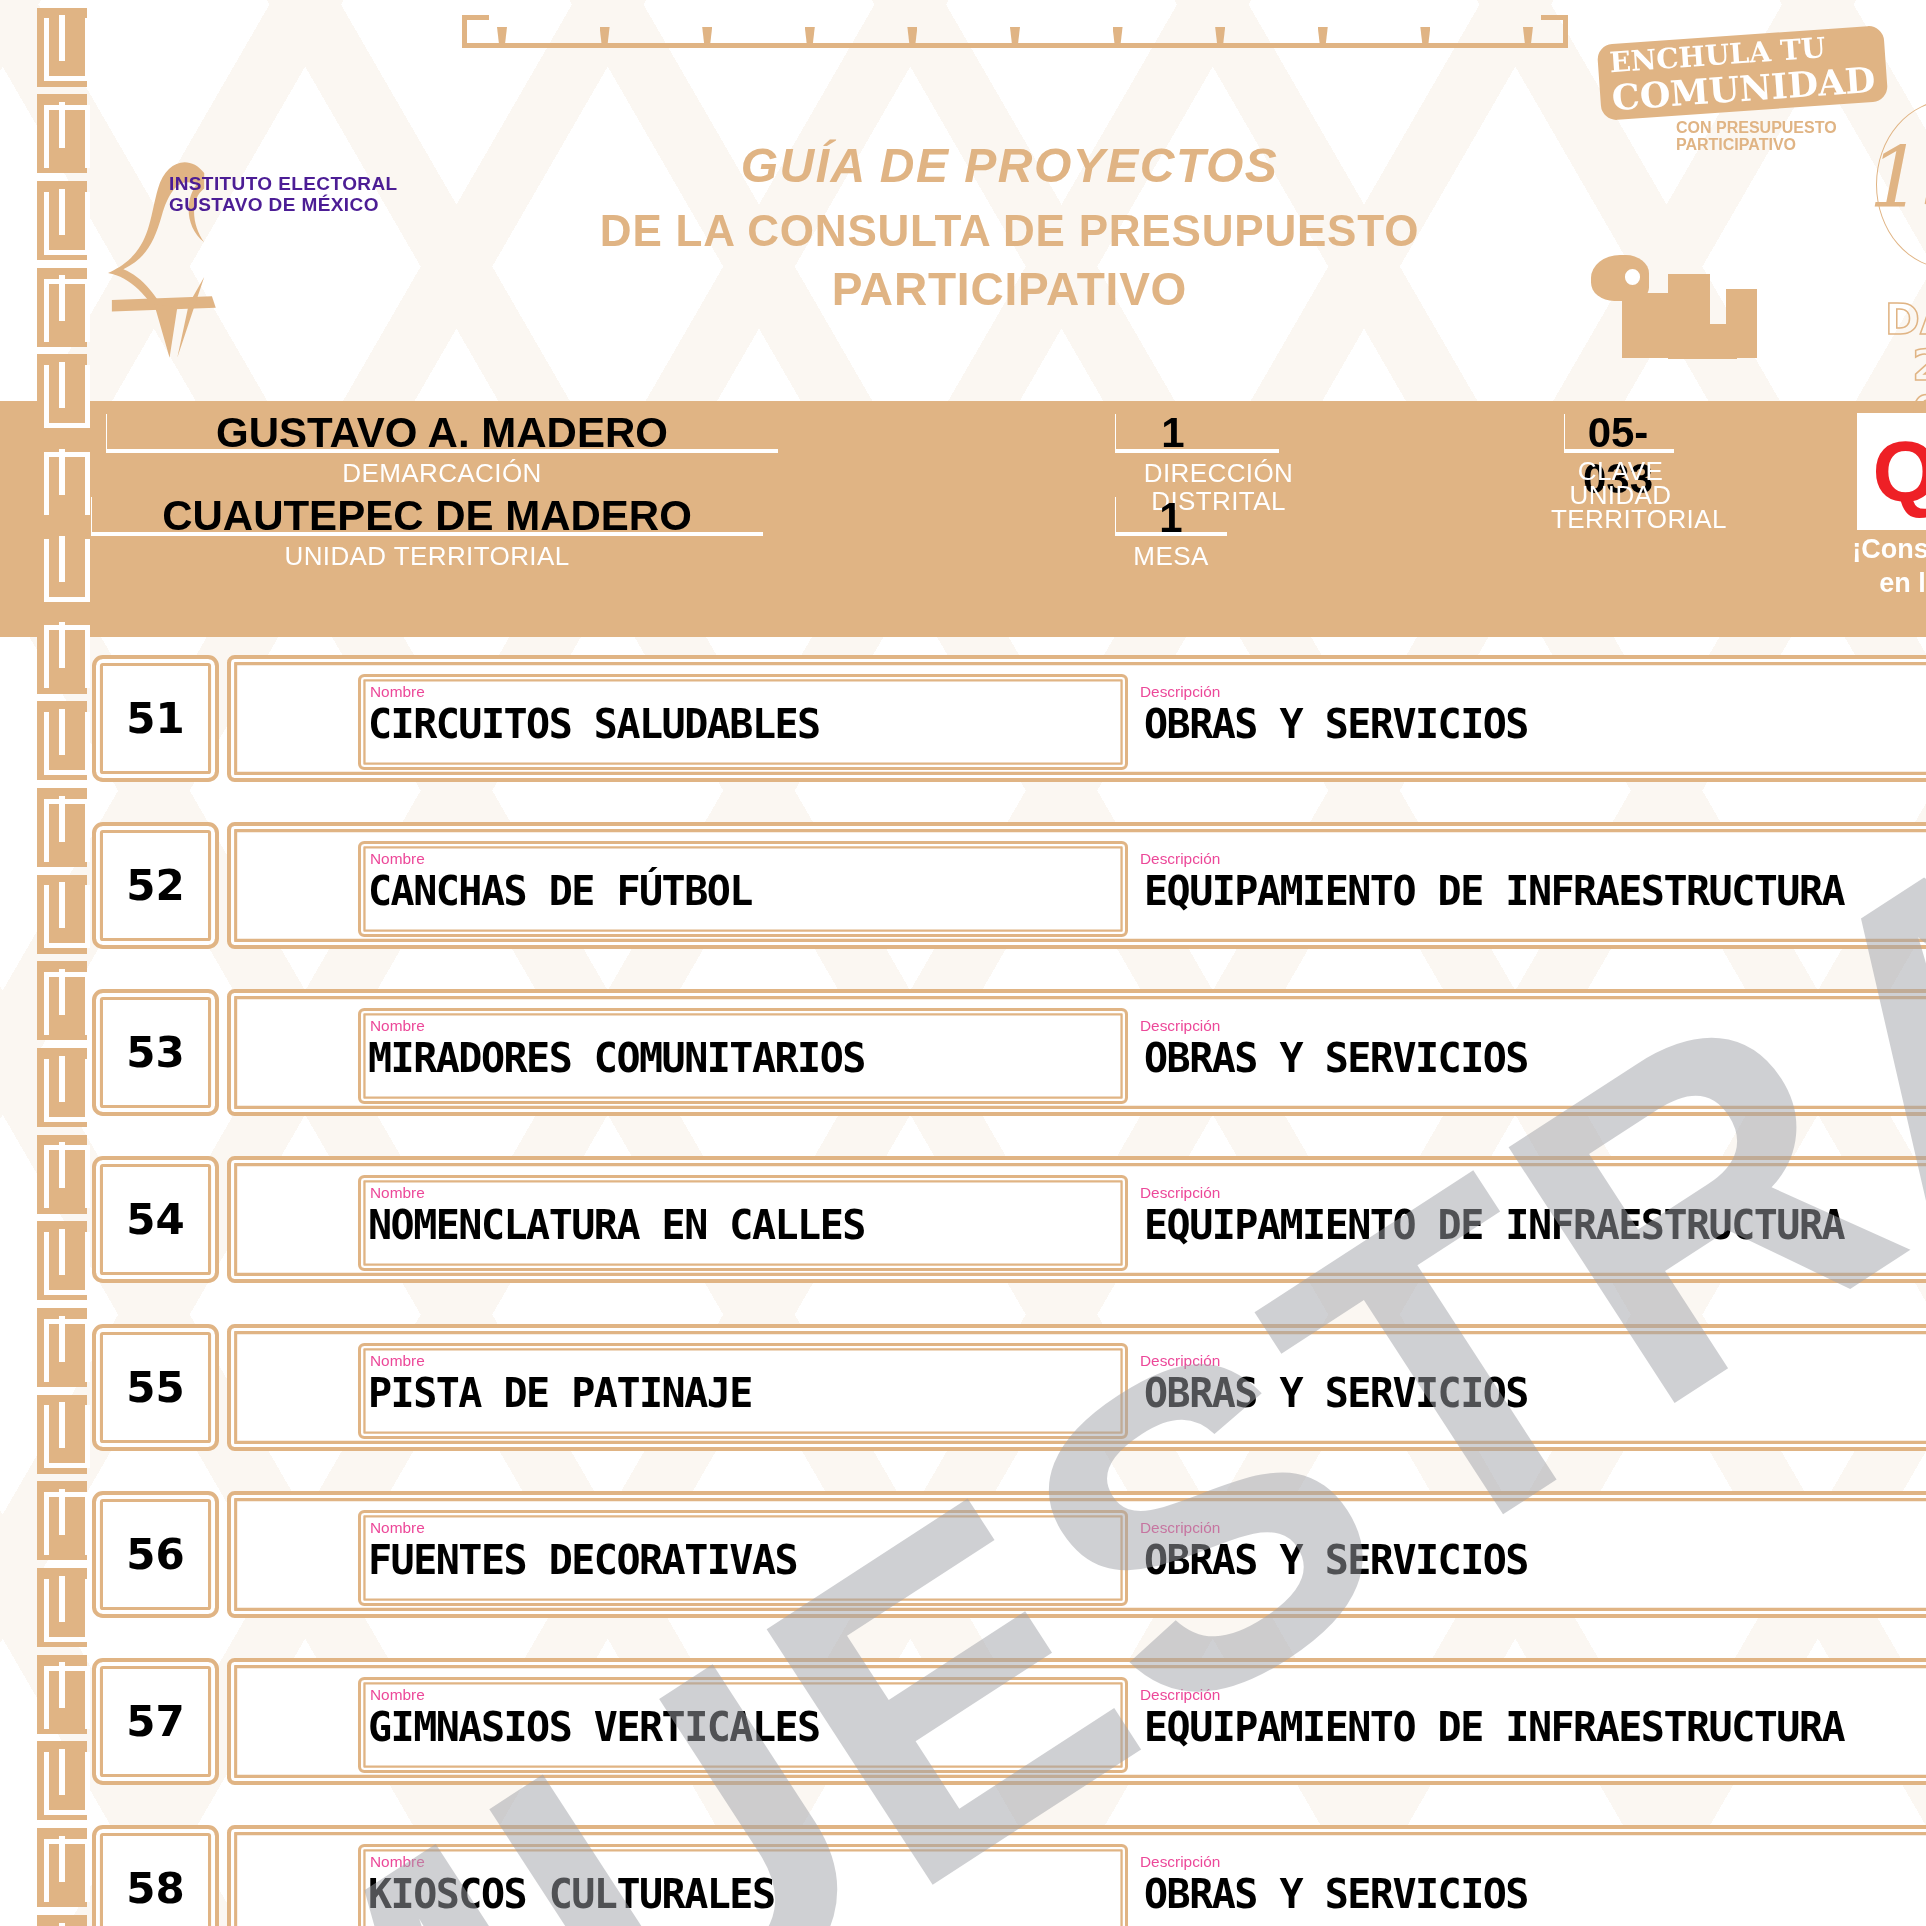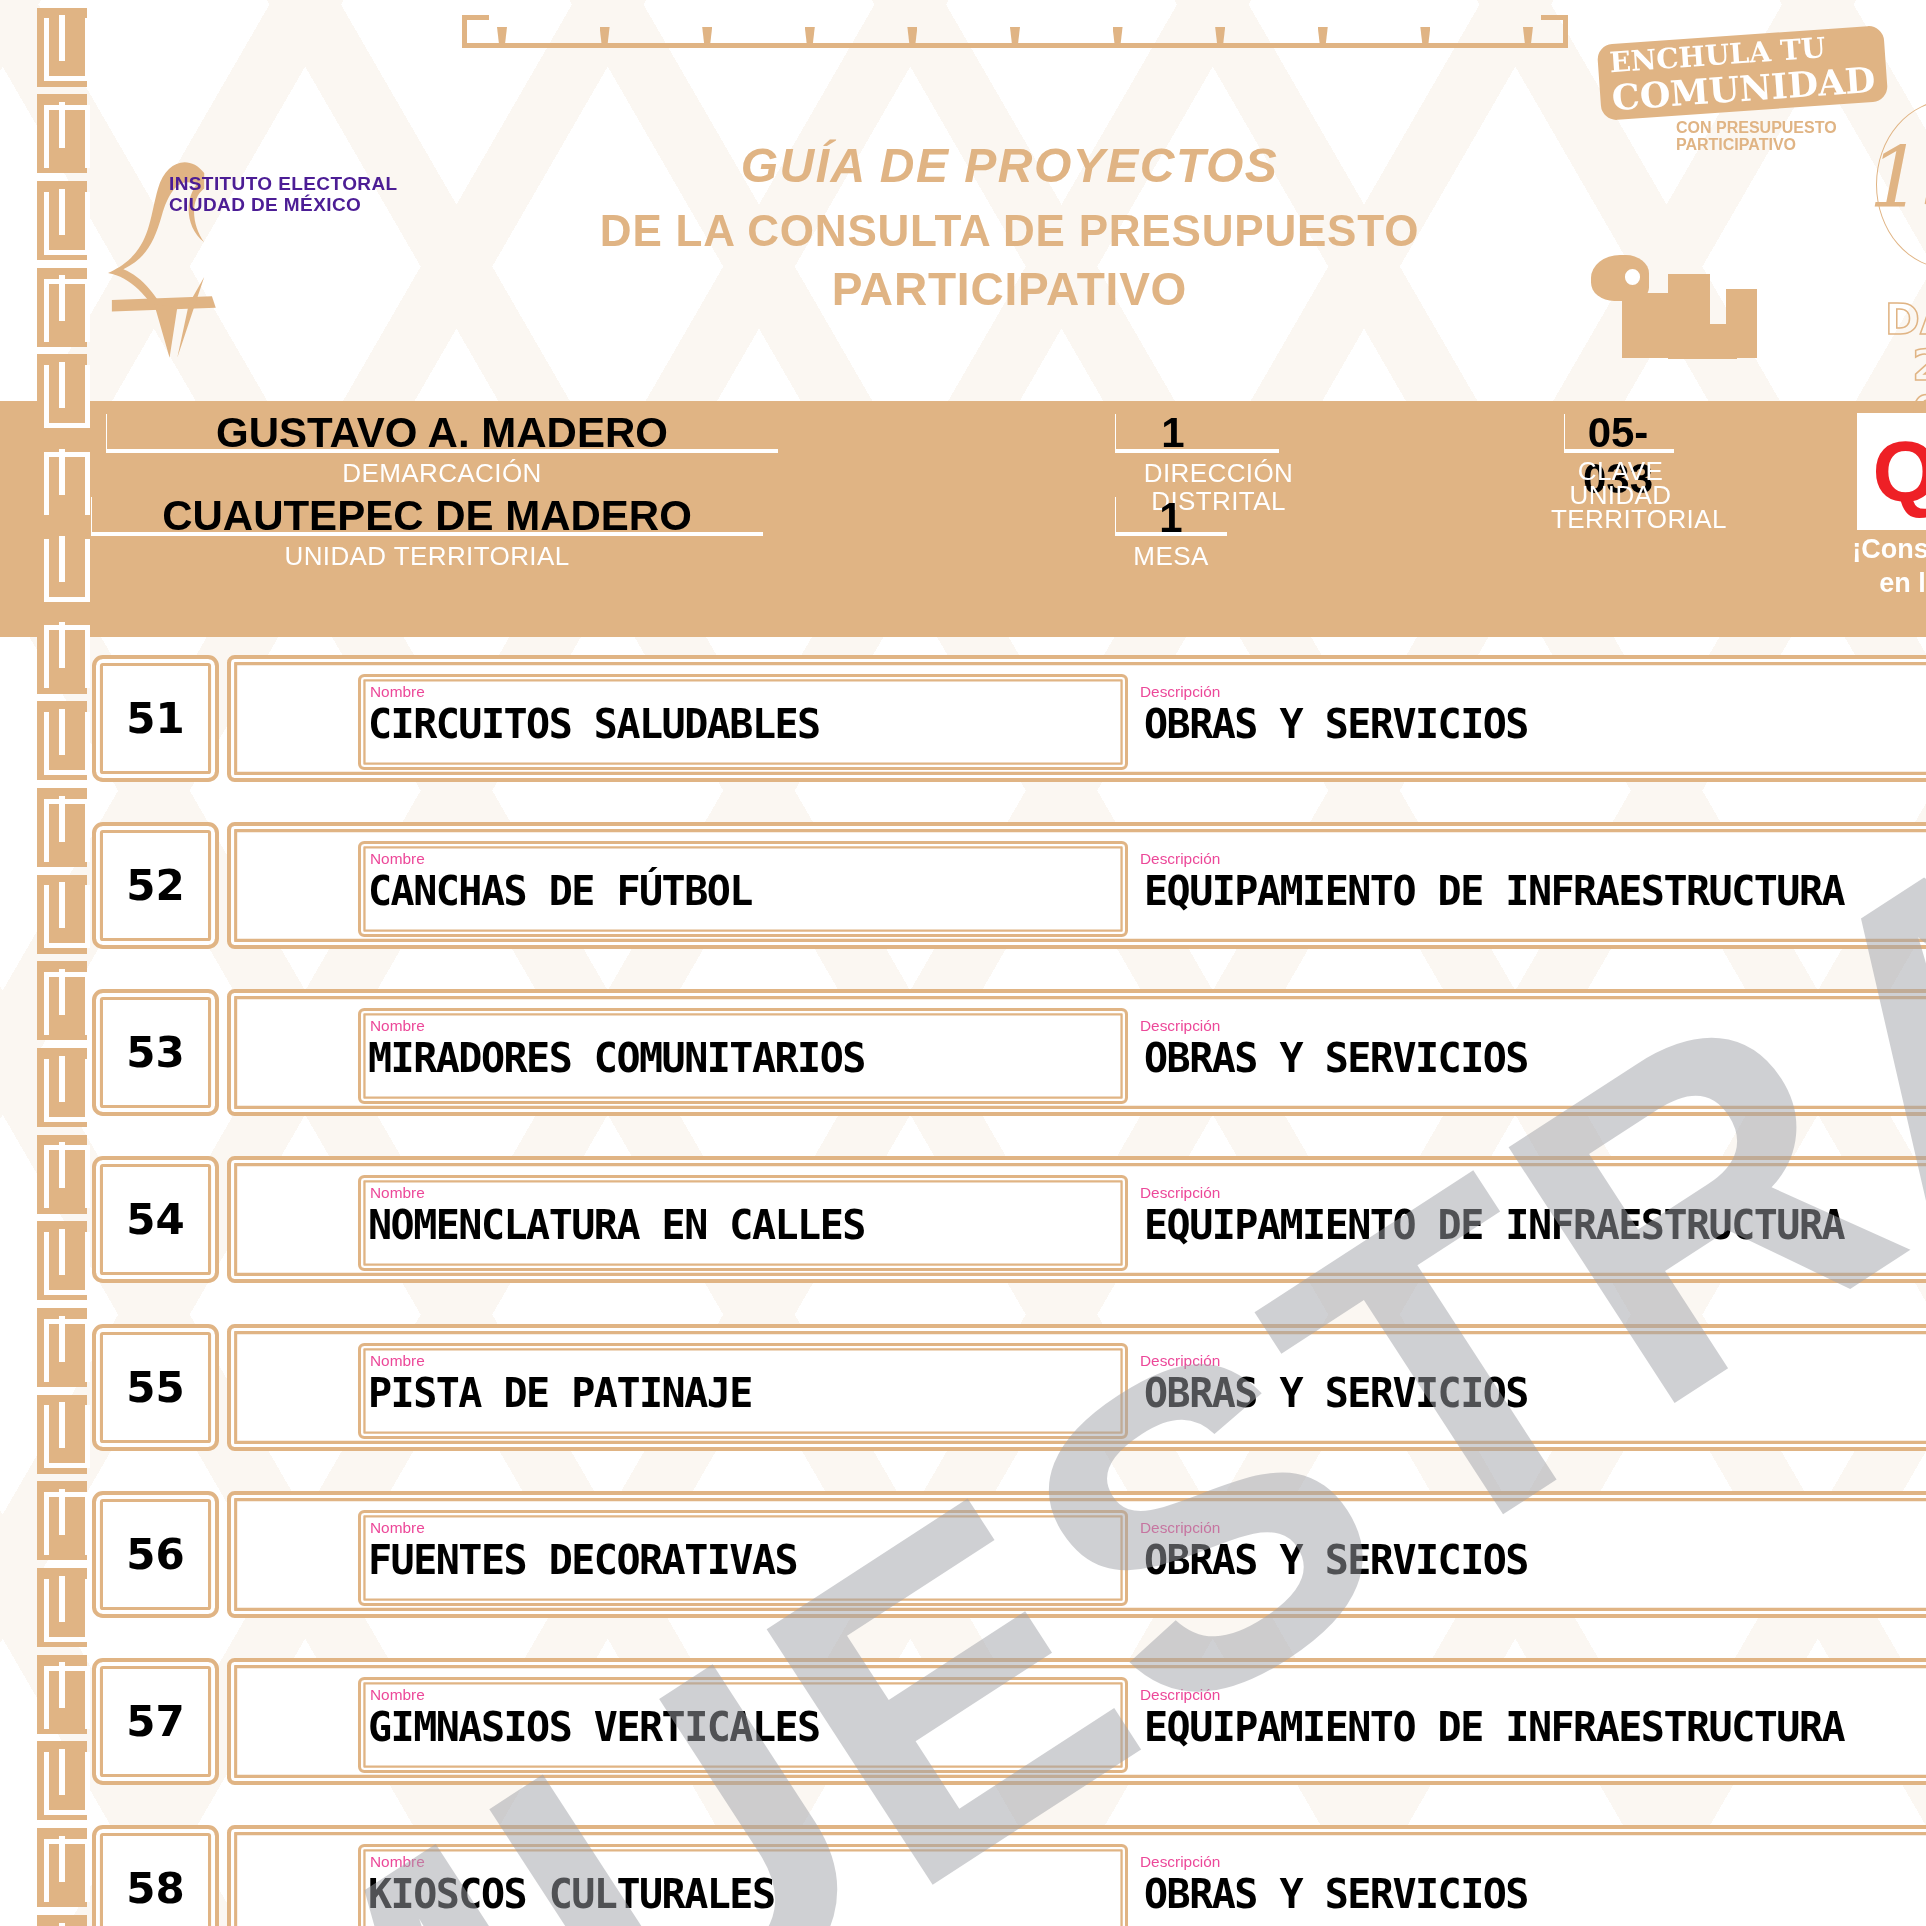--- a/index.html
+++ b/index.html
@@ -181,21 +181,21 @@
 </div>
 
 <div class="iecm-logo">
   <svg class="iecm-bird" viewBox="0 0 330 560">
     <path d="M250 80 C210 30 150 50 130 120 C110 190 110 250 60 300 C40 320 20 330 0 340 C60 350 100 400 150 470 L170 480 C130 400 90 350 40 330 C100 300 120 260 140 190 C160 120 190 90 230 110 C200 150 200 220 250 260 C220 220 210 150 250 120 Z" fill="#e0b484"></path>
     <path d="M10 410 L270 400 L280 430 L10 440 Z" fill="#e0b484"></path>
     <path d="M120 420 L160 560 L180 430 Z M210 420 L180 560 L250 350 Z" fill="#e0b484"></path>
   </svg>
   <div class="iecm-text">
     <div>INSTITUTO ELECTORAL</div>
-    <div>CIUDAD DE MÉXICO</div>
+    <div>GUSTAVO DE MÉXICO</div>
   </div>
 </div>
 
 <div class="title-block">
   <div class="title-1">GUÍA DE PROYECTOS</div>
   <div class="title-2">DE LA CONSULTA DE PRESUPUESTO</div>
   <div class="title-3">
     <span>PARTICIPATIVO</span>
   </div>
 </div>

